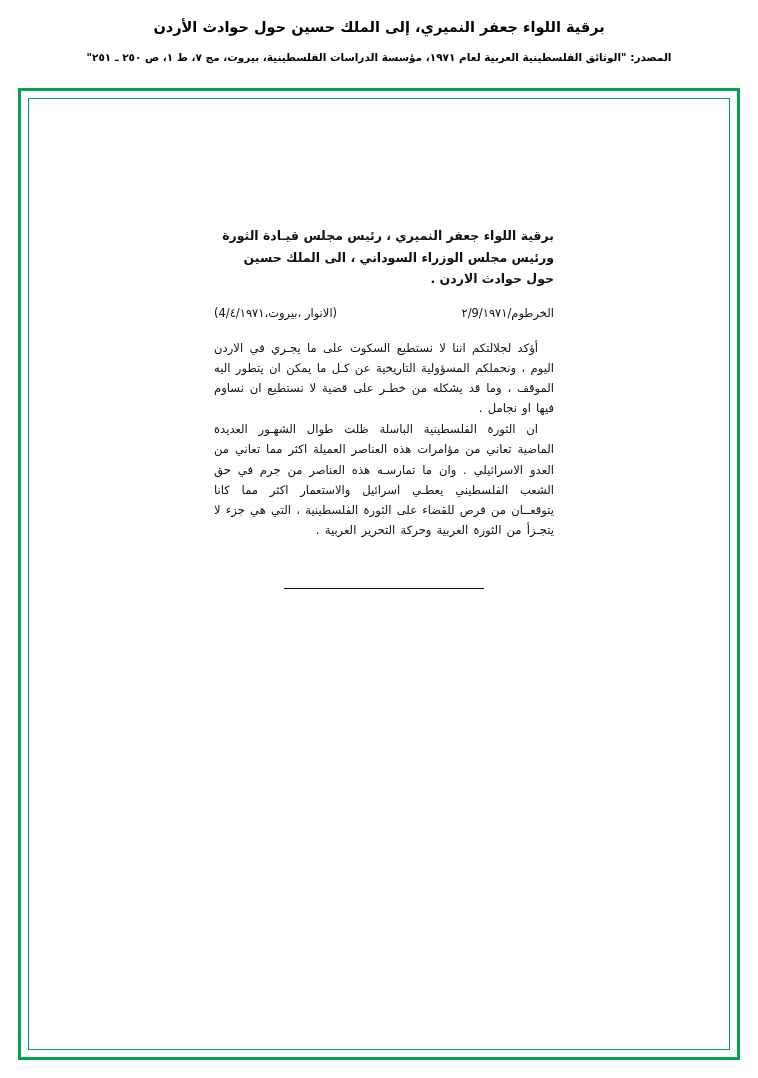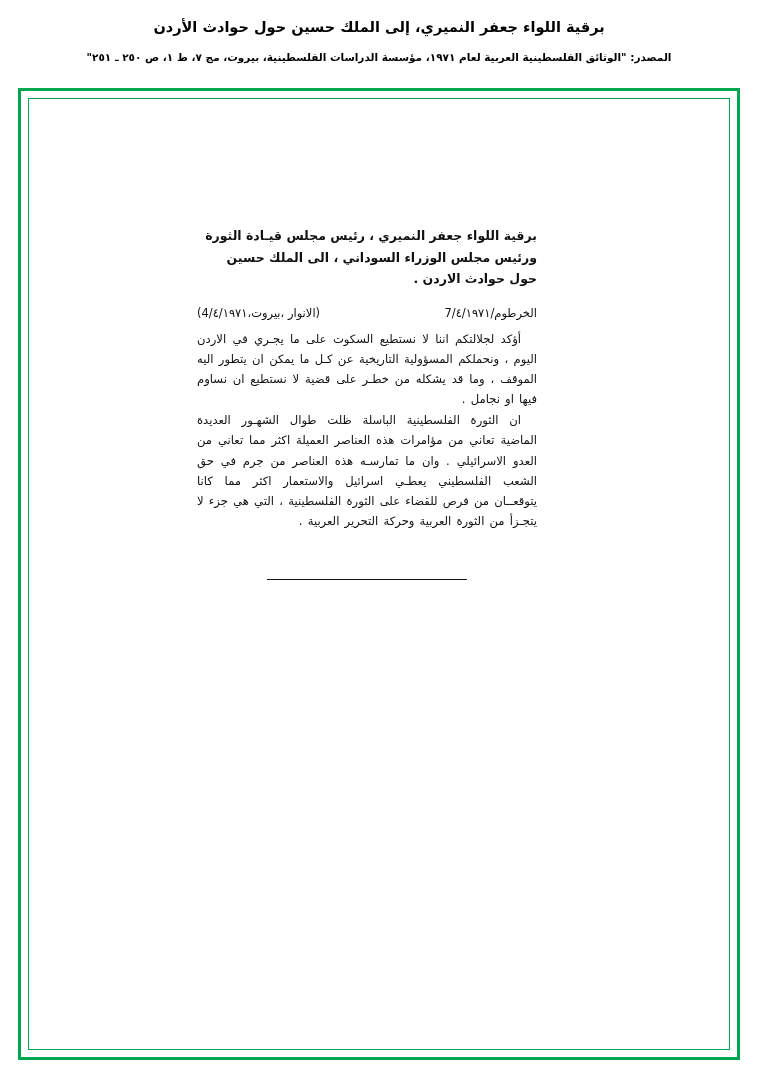--- a/index.html
+++ b/index.html
@@ -61,21 +61,21 @@
     top: 98px;
     width: 702px;
     height: 952px;
     border: 1.5px solid #00a551;
     box-sizing: border-box;
   }
 
   
   .scan {
     position: absolute;
-    left: 197px;
+    left: 214px;
     top: 225px;
     width: 340px;
   }
 
   .heading {
     font-family: "DejaVu Sans", "Liberation Sans", sans-serif;
     font-weight: bold;
     font-size: 12.5px;
     line-height: 1.72;
     text-align: right;
@@ -88,21 +88,21 @@
     justify-content: space-between;
     align-items: baseline;
     font-family: "DejaVu Sans", "Liberation Sans", serif;
     font-size: 11.5px;
     color: #111;
   }
   .meta-line .place { white-space: nowrap; }
   .meta-line .cite { white-space: nowrap; }
 
   .body-text {
-    margin-top: 9px;
+    margin-top: 18px;
   }
   .para {
     font-family: "DejaVu Sans", "Liberation Sans", serif;
     font-size: 11.6px;
     line-height: 1.74;
     text-align: justify;
     text-align-last: right;
     color: #111;
     margin: 0 0 1px 0;
     word-spacing: 1.5px;
@@ -132,21 +132,21 @@
   </div>
 
   <div class="frame-outer"></div>
   <div class="frame-inner"></div>
 
   <div class="scan">
 
     <div class="heading">برقية اللواء جعفر النميري ، رئيس مجلس قيـادة الثورة ورئيس مجلس الوزراء السوداني ، الى الملك حسين حول حوادث الاردن .</div>
 
     <div class="meta-line">
-      <span class="place">الخرطوم/7/٤/١٩٧١</span>
+      <span class="place">الخرطوم/٢/9/١٩٧١</span>
       <span class="cite">(الانوار ،بيروت،4/٤/١٩٧١)</span>
     </div>
 
     <div class="body-text">
       <p class="para indent">أؤكد لجلالتكم اننا لا نستطيع السكوت على ما يجـري في الاردن اليوم ، ونحملكم المسؤولية التاريخية عن كـل ما يمكن ان يتطور اليه الموقف ، وما قد يشكله من خطـر على قضية لا نستطيع ان نساوم فيها او نجامل .</p>
       <p class="para indent">ان الثورة الفلسطينية الباسلة ظلت طوال الشهـور العديدة الماضية تعاني من مؤامرات هذه العناصر العميلة اكثر مما تعاني من العدو الاسرائيلي . وان ما تمارسـه هذه العناصر من جرم في حق الشعب الفلسطيني يعطـي اسرائيل والاستعمار اكثر مما كانا يتوقعــان من فرص للقضاء على الثورة الفلسطينية ، التي هي جزء لا يتجـزأ من الثورة العربية وحركة التحرير العربية .</p>
     </div>
 
     <div class="rule-wrap">
       <div class="rule"></div>

